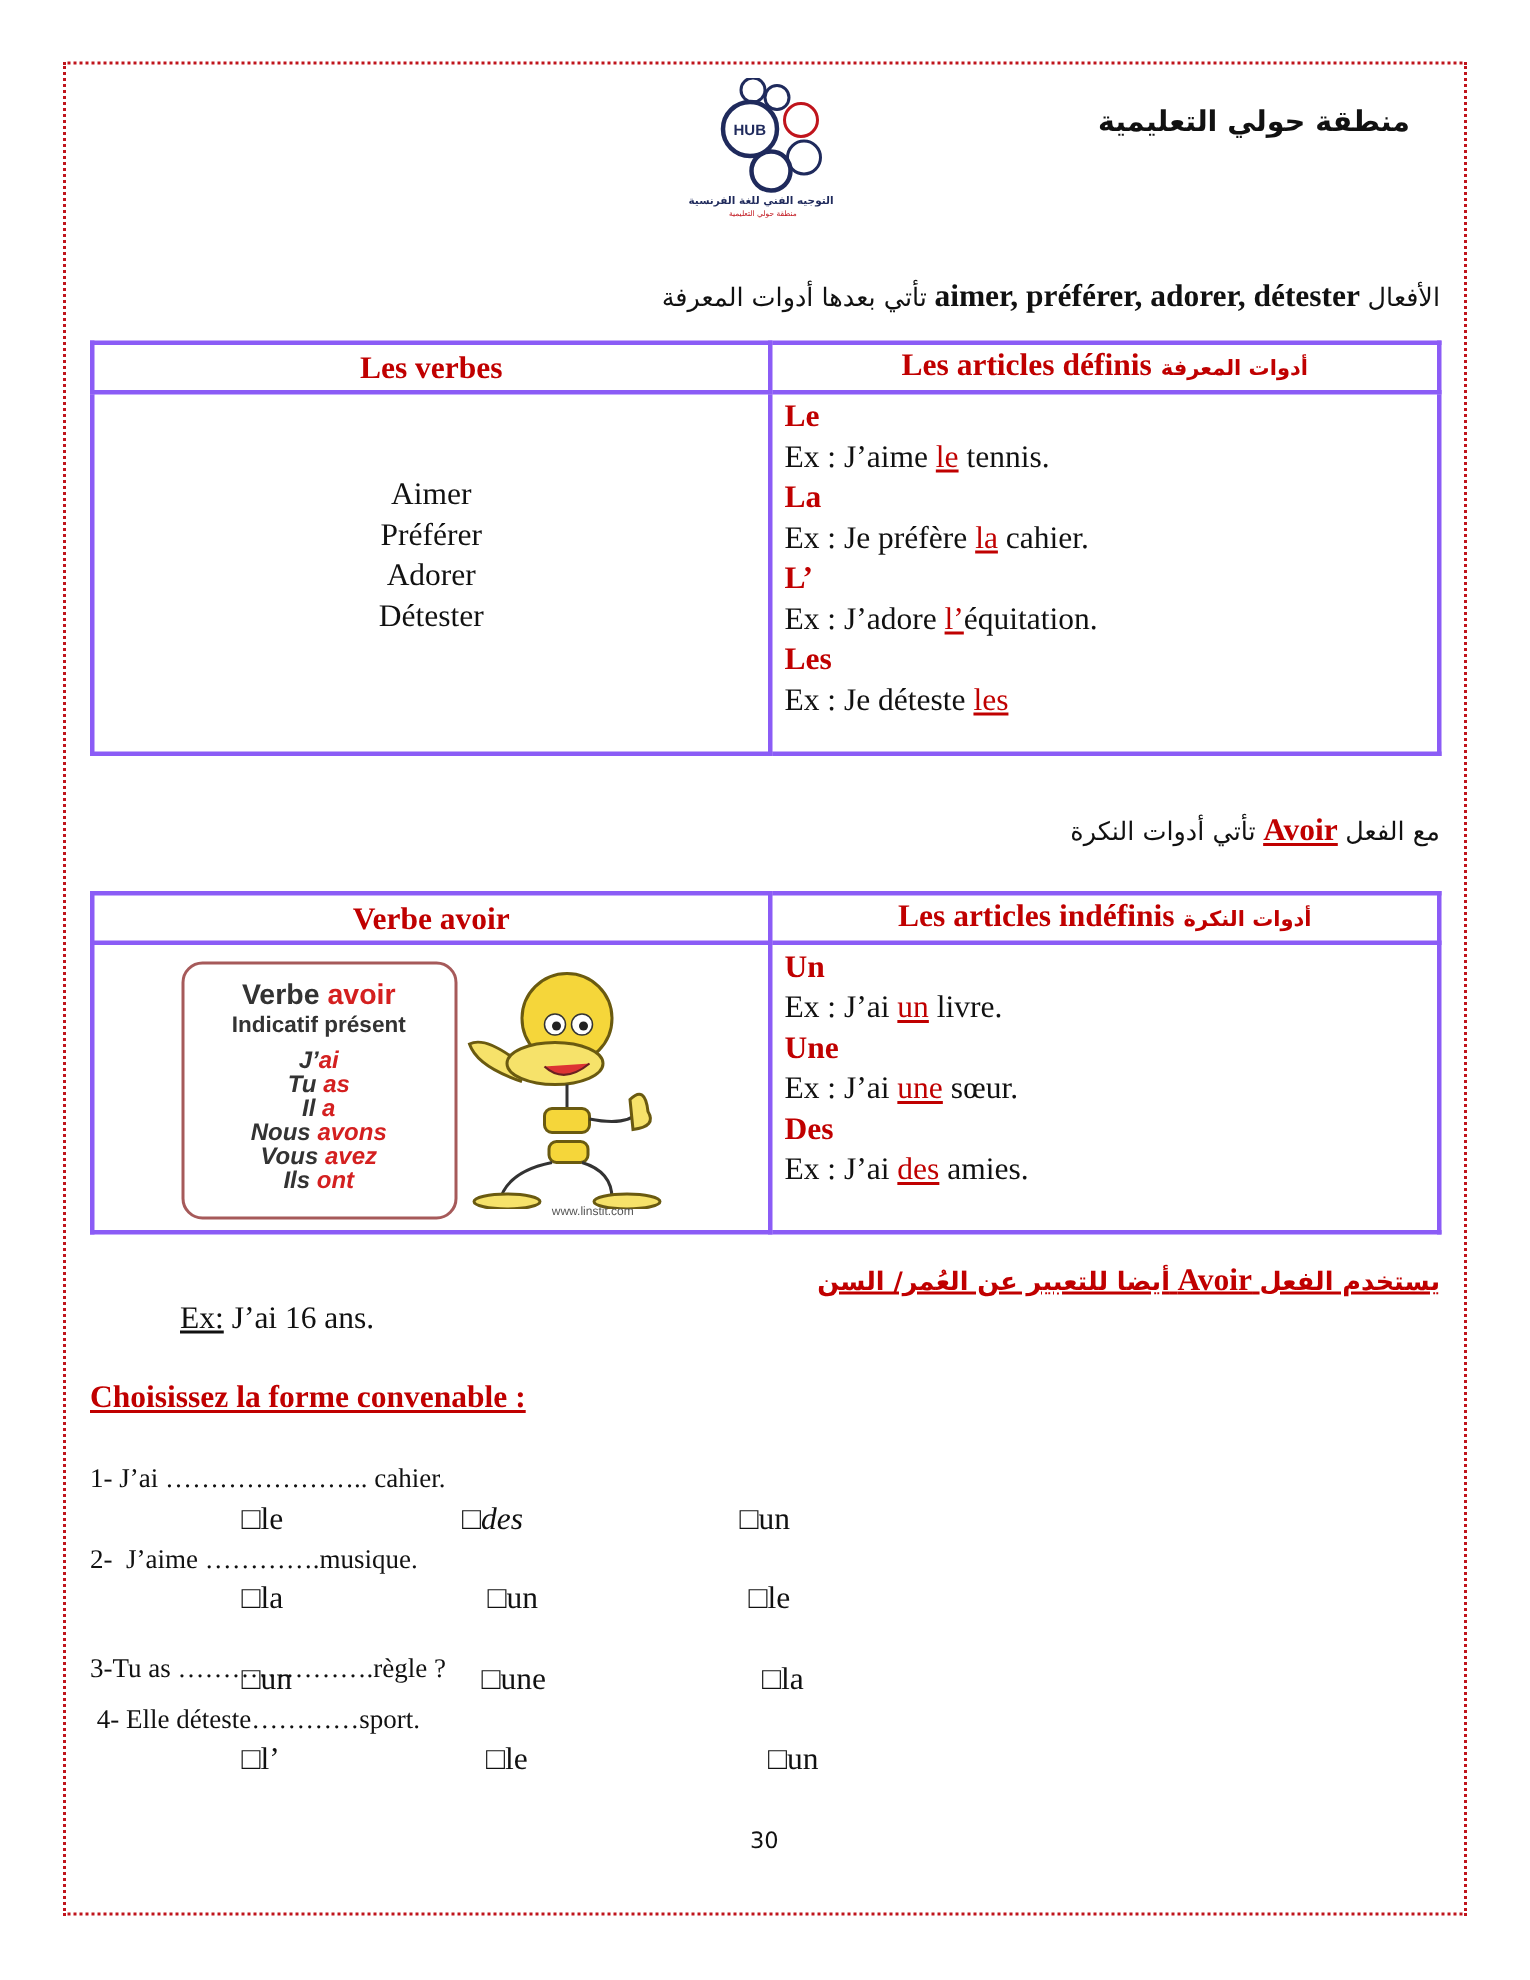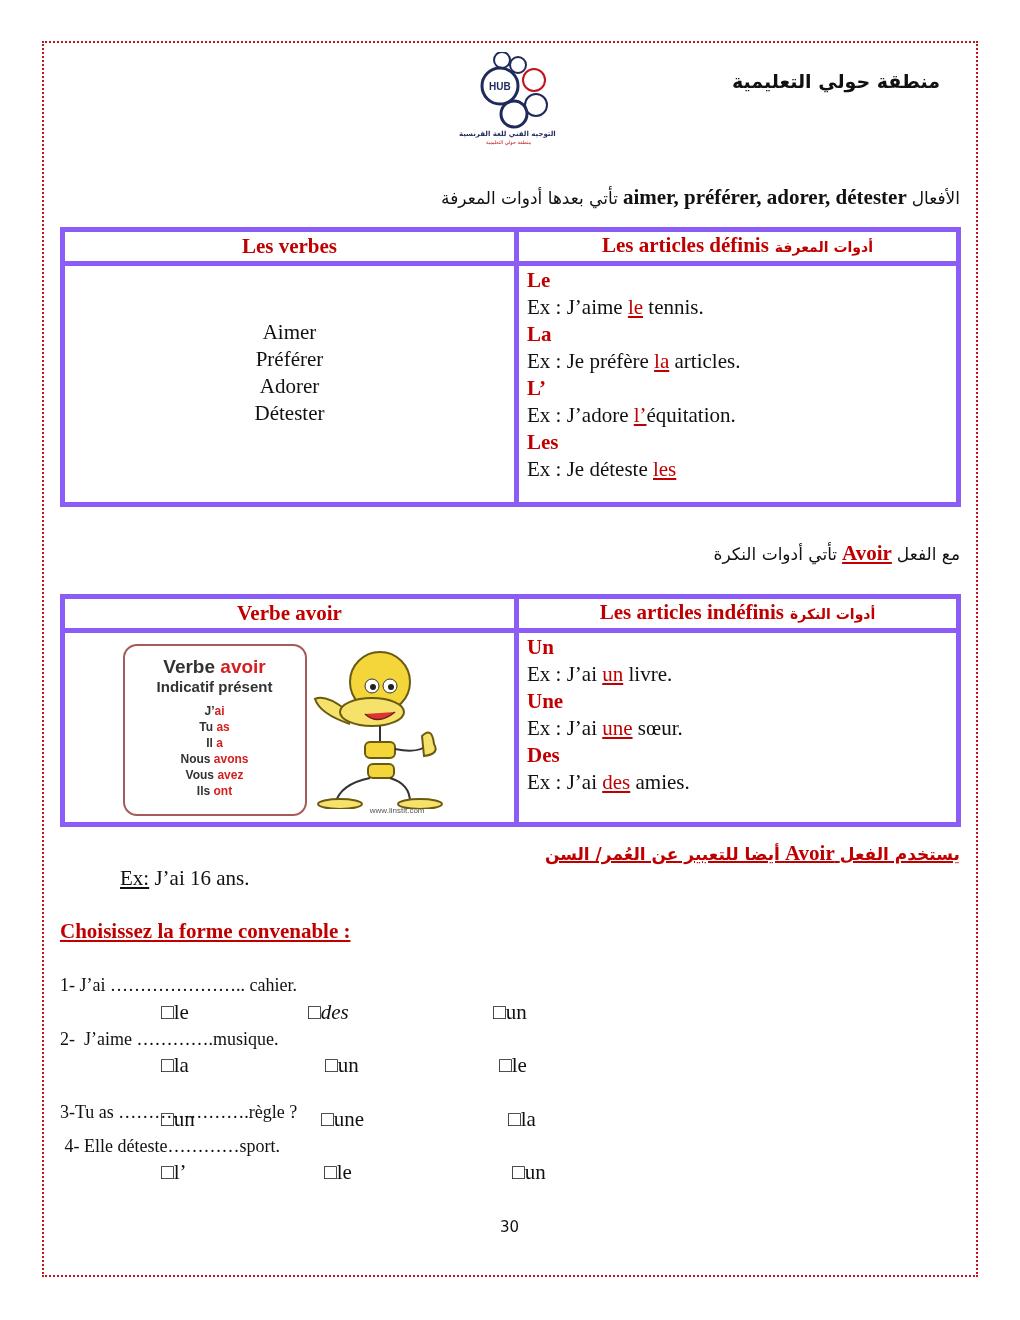--- a/index.html
+++ b/index.html
@@ -8,36 +8,36 @@
   .frame { position:absolute; left:42px; top:41px; width:936px; height:1236px;
            border:2px dotted #c0141c; box-sizing:border-box; }
   .abs { position:absolute; }
   .red { color:#c00000; }
   .header-title { right:80px; top:70px; font-size:19px; font-weight:bold; font-family:"DejaVu Sans", sans-serif; }
   .logo { left:456px; top:52px; width:110px; height:100px; }
   .line-rtl { right:60px; font-size:20px; direction:rtl; white-space:nowrap; }
   .line-rtl .ar { font-family:"DejaVu Sans", sans-serif; font-size:17px; }
   .line-rtl .fr { font-family:"Liberation Serif", serif; font-weight:bold; font-size:21px; }
   table.grammar { position:absolute; left:60px; border-collapse:collapse; width:901px; }
-  table.grammar td, table.grammar th { border:5px solid #8b5cf6; padding:0; vertical-align:top; }
+  table.grammar td, table.grammar th { border:3px solid #8b5cf6; padding:0; vertical-align:top; }
   table.grammar th { font-family:"Liberation Serif", serif; font-weight:bold; font-size:21px; color:#c00000;
                      height:27px; text-align:center; vertical-align:middle; line-height:27px; }
   table.grammar th .ar { font-family:"DejaVu Sans", sans-serif; font-size:14px; margin-left:6px; }
   .col1 { width:449px; }
   .verbs { text-align:center; font-size:21px; line-height:27px; padding-top:53px !important; }
   .articles { font-size:21px; line-height:27px; padding:1px 0 0 8px !important; }
   .articles .art { color:#c00000; font-weight:bold; }
   .articles u { color:#c00000; text-decoration-color:#c00000; }
   .imgcell { text-align:center; }
   .avoir-img { display:inline-block; margin-top:5px; width:350px; height:180px; position:relative; }
   .card { position:absolute; left:8px; top:6px; width:180px; height:168px; border:2px solid #a65a5a;
           border-radius:14px; background:#fff; font-family:"Liberation Sans", sans-serif; text-align:center; color:#333; }
   .card .t1 { font-size:19px; font-weight:bold; margin-top:10px; }
   .card .t2 { font-size:15px; font-weight:bold; margin-bottom:8px; }
-  .card .conj { font-size:12px; font-weight:bold; line-height:16px; }
+  .card .conj { font-size:16px; font-weight:bold; line-height:16px;font-style:italic; }
   .card .r { color:#d42020; }
   .site { position:absolute; right:40px; bottom:3px; font-size:8px; color:#555; font-family:"Liberation Sans", sans-serif; }
   .underline-red { text-decoration:underline; text-decoration-color:#c00000; }
   .ex-line { left:120px; top:866px; font-size:21px; font-weight:normal; }
   .instr { left:60px; top:919px; font-size:21px; font-weight:bold; color:#c00000; text-decoration:underline; }
   .q { left:60px; font-size:18px; line-height:27px; white-space:pre; }
   .opt { font-size:21px; position:absolute;margin-left:41px; }
   .pagenum { left:500px; top:1218px; font-size:15px; font-family:"DejaVu Sans", sans-serif; }
 </style>
 </head>
@@ -78,21 +78,21 @@
     <td class="verbs">
       <div>Aimer</div>
       <div>Préférer</div>
       <div>Adorer</div>
       <div>Détester</div>
     </td>
     <td class="articles">
       <div class="art">Le</div>
       <div><span>Ex : J’aime </span><u>le</u><span> tennis.</span></div>
       <div class="art">La</div>
-      <div><span>Ex : Je préfère </span><u>la</u><span> articles.</span></div>
+      <div><span>Ex : Je préfère </span><u>la</u><span> cahier.</span></div>
       <div class="art">L’</div>
       <div><span>Ex : J’adore </span><u>l’</u><span>équitation.</span></div>
       <div class="art">Les</div>
       <div><span>Ex : Je déteste </span><u>les</u><span></span></div>
     </td>
   </tr>
 </tbody>
   </table>
 
 <div class="abs line-rtl" style="top:541px;text-align:right;">

